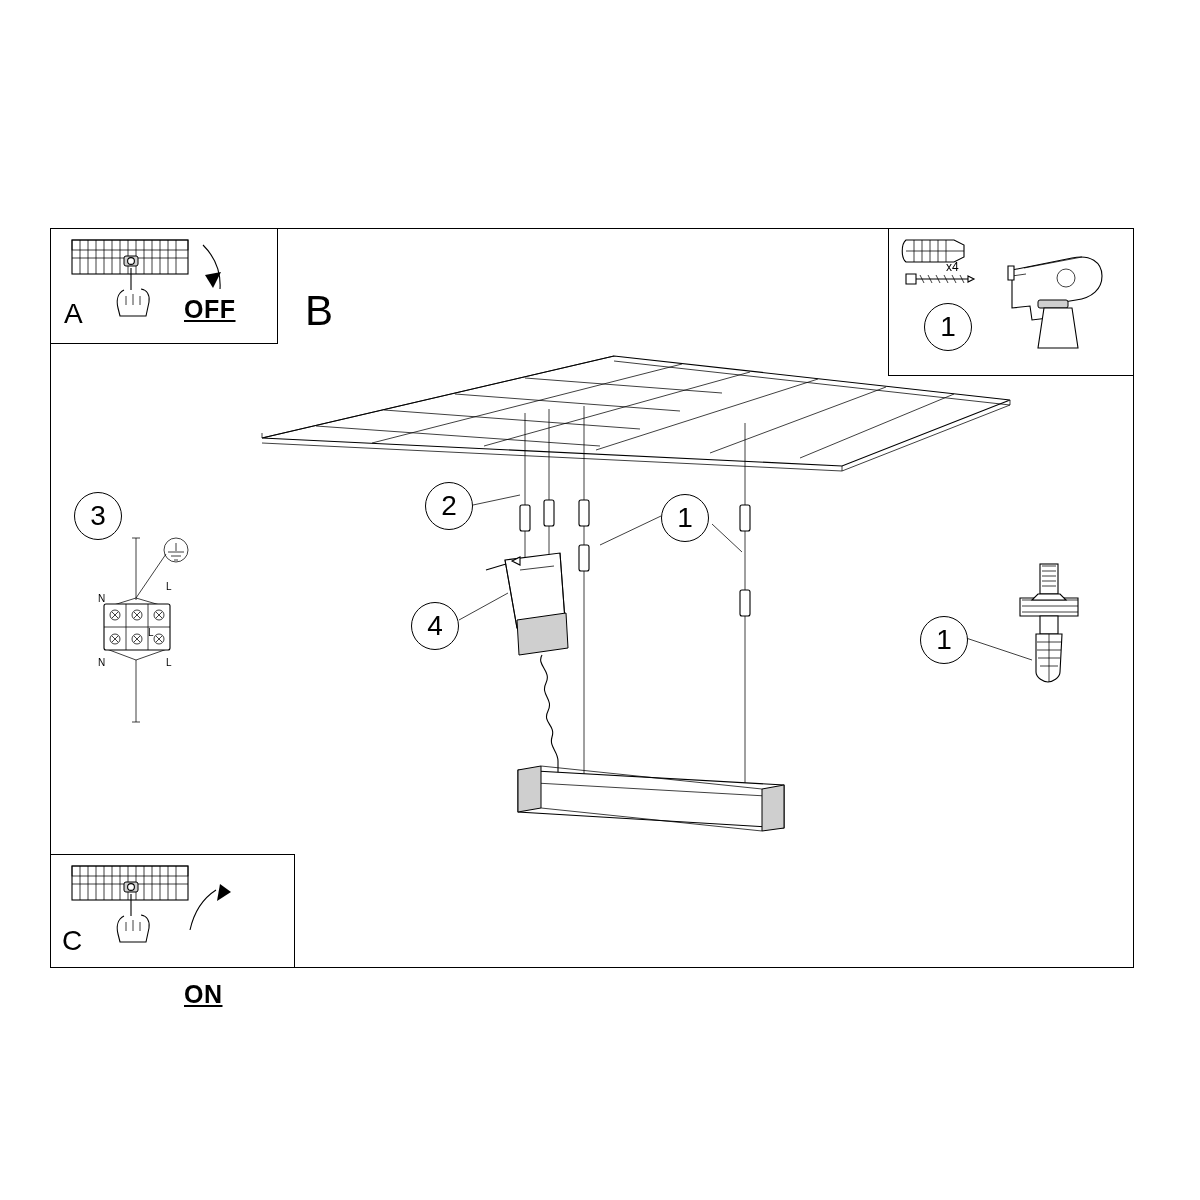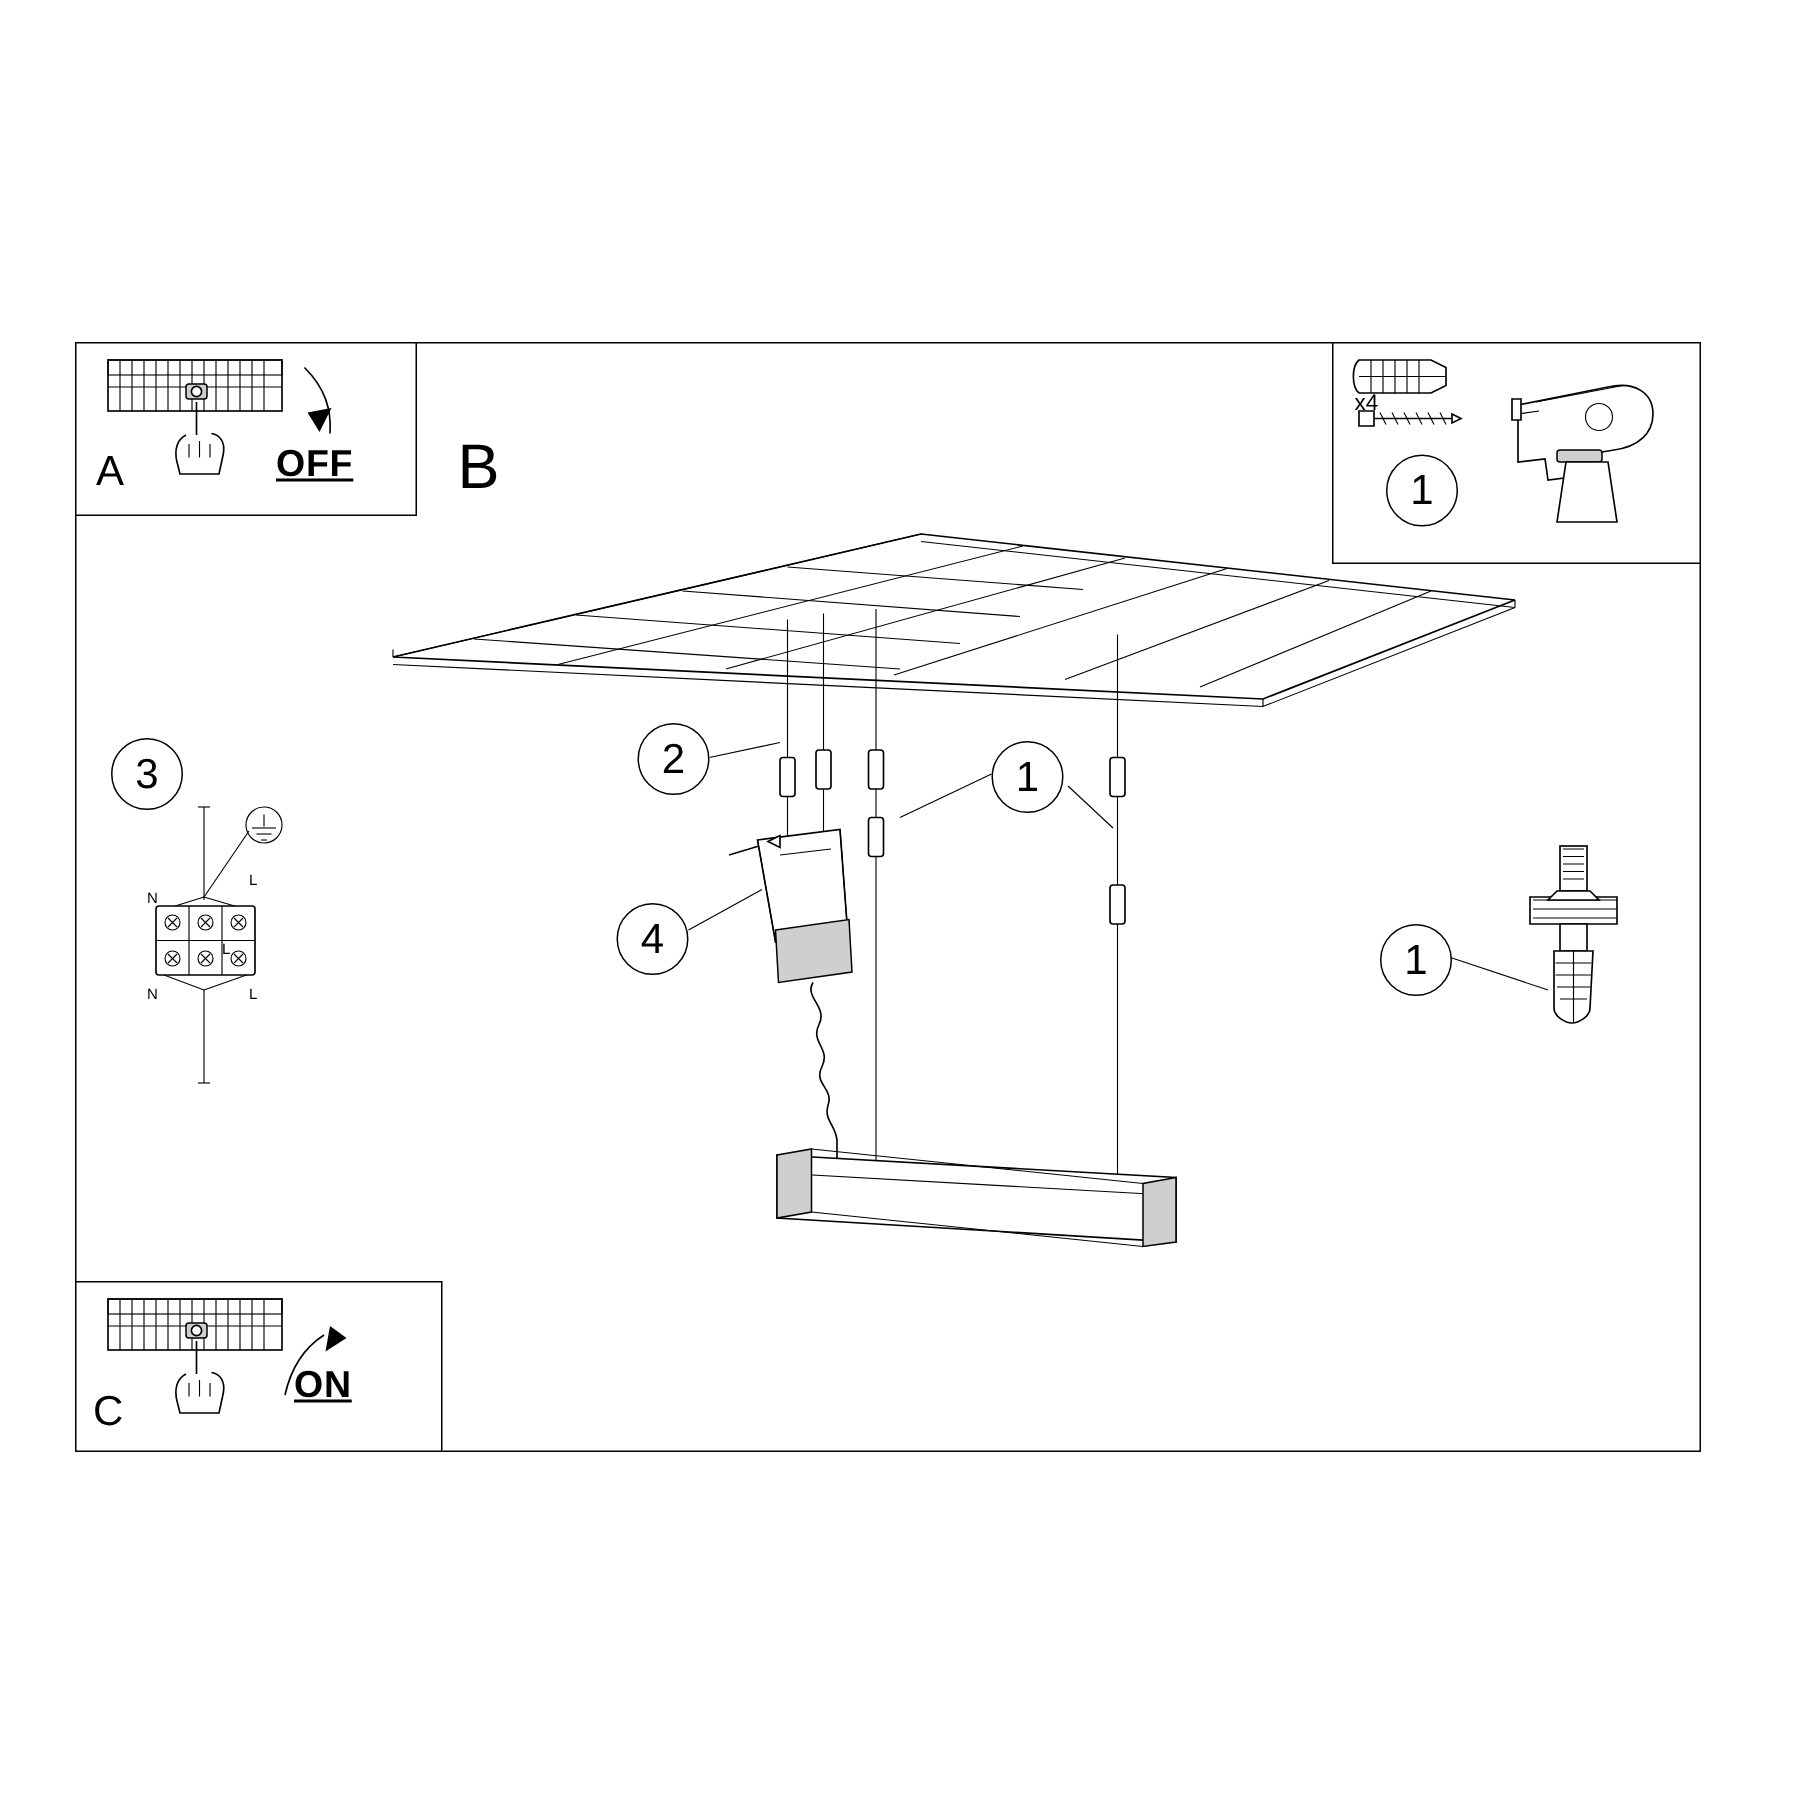--- a/index.html
+++ b/index.html
@@ -48,21 +48,21 @@
   .letter-c { left: 62px;  top: 927px; font-size: 28px; }
 
   .onoff {
     position: absolute;
     font-size: 25px;
     font-weight: bold;
     letter-spacing: .5px;
     text-decoration: underline;
   }
   .off-label { left: 184px; top: 295px; }
-  .on-label  { left: 184px; top: 909px; margin-left: 12px; }
+  .on-label  { left: 184px; top: 980px; }
 
   .circle-num {
     position: absolute;
     width: 46px;
     height: 46px;
     border: 1.6px solid #000;
     border-radius: 50%;
     display: flex;
     align-items: center;
     justify-content: center;
@@ -71,23 +71,23 @@
   }
   .c1a { left: 924px; top: 303px; }
   .c2  { left: 425px; top: 482px; }
   .c1b { left: 661px; top: 494px; }
   .c4  { left: 411px; top: 602px; }
   .c3  { left: 74px;  top: 492px; }
   .c1c { left: 920px; top: 616px; }
 
   .x4-label {
     position: absolute;
-    left: 903px;
+    left: 946px;
     top: 260px;
-    font-size: 15px;
+    font-size: 12px;
   }
   .caption {
     position: absolute;
     left: 772px;
     top: 925px;
     width: 362px;
     font-size: 12.5px;
     line-height: 1.55;
     text-align: left;
   }

